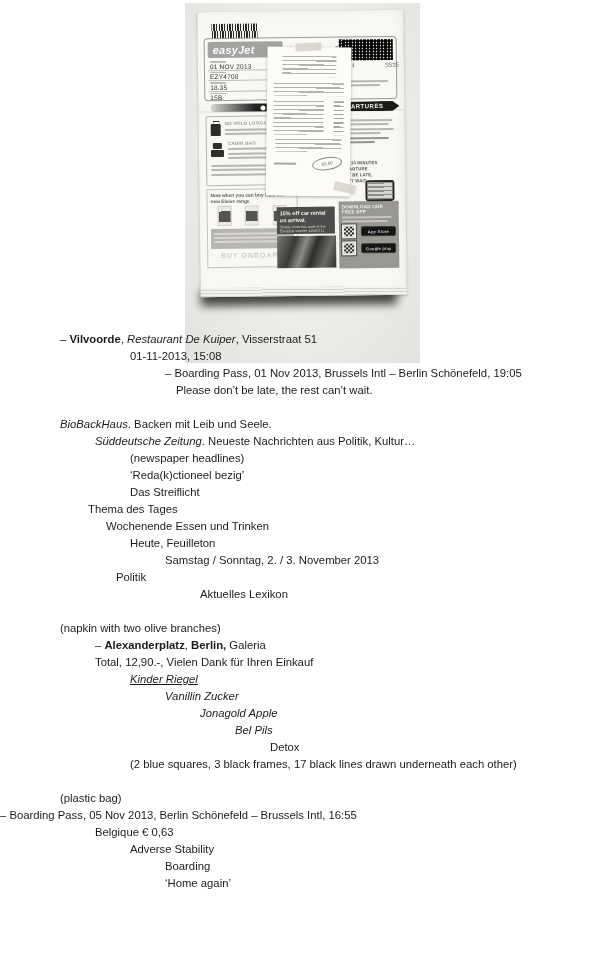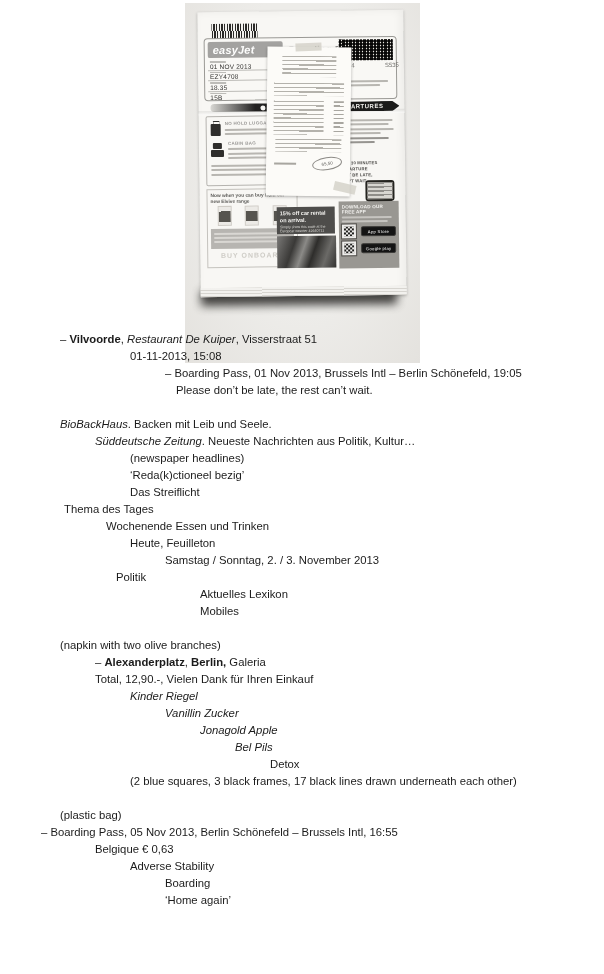--- a/index.html
+++ b/index.html
@@ -254,39 +254,38 @@
       <div class="line" style="padding-left: 60px;"><span>– </span><span style="font-weight: 700;">Vilvoorde</span><span>, </span><span style="font-style: italic;">Restaurant De Kuiper</span><span>, Visserstraat 51</span></div>
       <div class="line" style="padding-left: 130px;"><span>01-11-2013, 15:08</span></div>
       <div class="line" style="padding-left: 165px;"><span>– Boarding Pass, 01 Nov 2013, Brussels Intl – Berlin Schönefeld, 19:05</span></div>
       <div class="line" style="padding-left: 176px;"><span>Please don’t be late, the rest can’t wait.</span></div>
       <div class="line blank"></div>
       <div class="line" style="padding-left: 60px;"><span style="font-style: italic;">BioBackHaus</span><span>. Backen mit Leib und Seele.</span></div>
       <div class="line" style="padding-left: 95px;"><span style="font-style: italic;">Süddeutsche Zeitung</span><span>. Neueste Nachrichten aus Politik, Kultur…</span></div>
       <div class="line" style="padding-left: 130px;"><span>(newspaper headlines)</span></div>
       <div class="line" style="padding-left: 130px;"><span>‘Reda(k)ctioneel bezig’</span></div>
       <div class="line" style="padding-left: 130px;"><span>Das Streiflicht</span></div>
-      <div class="line" style="padding-left: 64px;"><span>Thema des Tages</span></div>
+      <div class="line" style="padding-left: 64px; margin-left: 24px;"><span>Thema des Tages</span></div>
       <div class="line" style="padding-left: 106px;"><span>Wochenende Essen und Trinken</span></div>
       <div class="line" style="padding-left: 130px;"><span>Heute, Feuilleton</span></div>
       <div class="line" style="padding-left: 165px;"><span>Samstag / Sonntag, 2. / 3. November 2013</span></div>
       <div class="line" style="padding-left: 116px;"><span>Politik</span></div>
       <div class="line" style="padding-left: 200px;"><span>Aktuelles Lexikon</span></div>
-      <div class="line" style="padding-left: 200px;"><span>Mobiles</span></div>
       <div class="line blank"></div>
       <div class="line" style="padding-left: 60px;"><span>(napkin with two olive branches)</span></div>
       <div class="line" style="padding-left: 95px;"><span>– </span><span style="font-weight: 700;">Alexanderplatz</span><span>, </span><span style="font-weight: 700;">Berlin,</span><span> Galeria</span></div>
       <div class="line" style="padding-left: 95px;"><span>Total, 12,90.-, Vielen Dank für Ihren Einkauf</span></div>
-      <div class="line" style="padding-left: 130px;"><span style="font-style: italic;">Kinder Riegel</span></div>
+      <div class="line" style="padding-left: 130px;"><span style="font-style: italic; text-decoration: underline;">Kinder Riegel</span></div>
       <div class="line" style="padding-left: 165px;"><span style="font-style: italic;">Vanillin Zucker</span></div>
       <div class="line" style="padding-left: 200px;"><span style="font-style: italic;">Jonagold Apple</span></div>
       <div class="line" style="padding-left: 235px;"><span style="font-style: italic;">Bel Pils</span></div>
       <div class="line" style="padding-left: 270px;"><span>Detox</span></div>
       <div class="line" style="padding-left: 130px;"><span>(2 blue squares, 3 black frames, 17 black lines drawn underneath each other)</span></div>
       <div class="line blank"></div>
       <div class="line" style="padding-left: 60px;"><span>(plastic bag)</span></div>
-      <div class="line" style=" margin-left: 41px;"><span>– Boarding Pass, 05 Nov 2013, Berlin Schönefeld – Brussels Intl, 16:55</span></div>
+      <div class="line" style=""><span>– Boarding Pass, 05 Nov 2013, Berlin Schönefeld – Brussels Intl, 16:55</span></div>
       <div class="line" style="padding-left: 95px;"><span>Belgique € 0,63</span></div>
       <div class="line" style="padding-left: 130px;"><span>Adverse Stability</span></div>
       <div class="line" style="padding-left: 165px;"><span>Boarding</span></div>
       <div class="line" style="padding-left: 165px;"><span>‘Home again’</span></div>
     </section>
 
 </main>
 
 </body></html>

